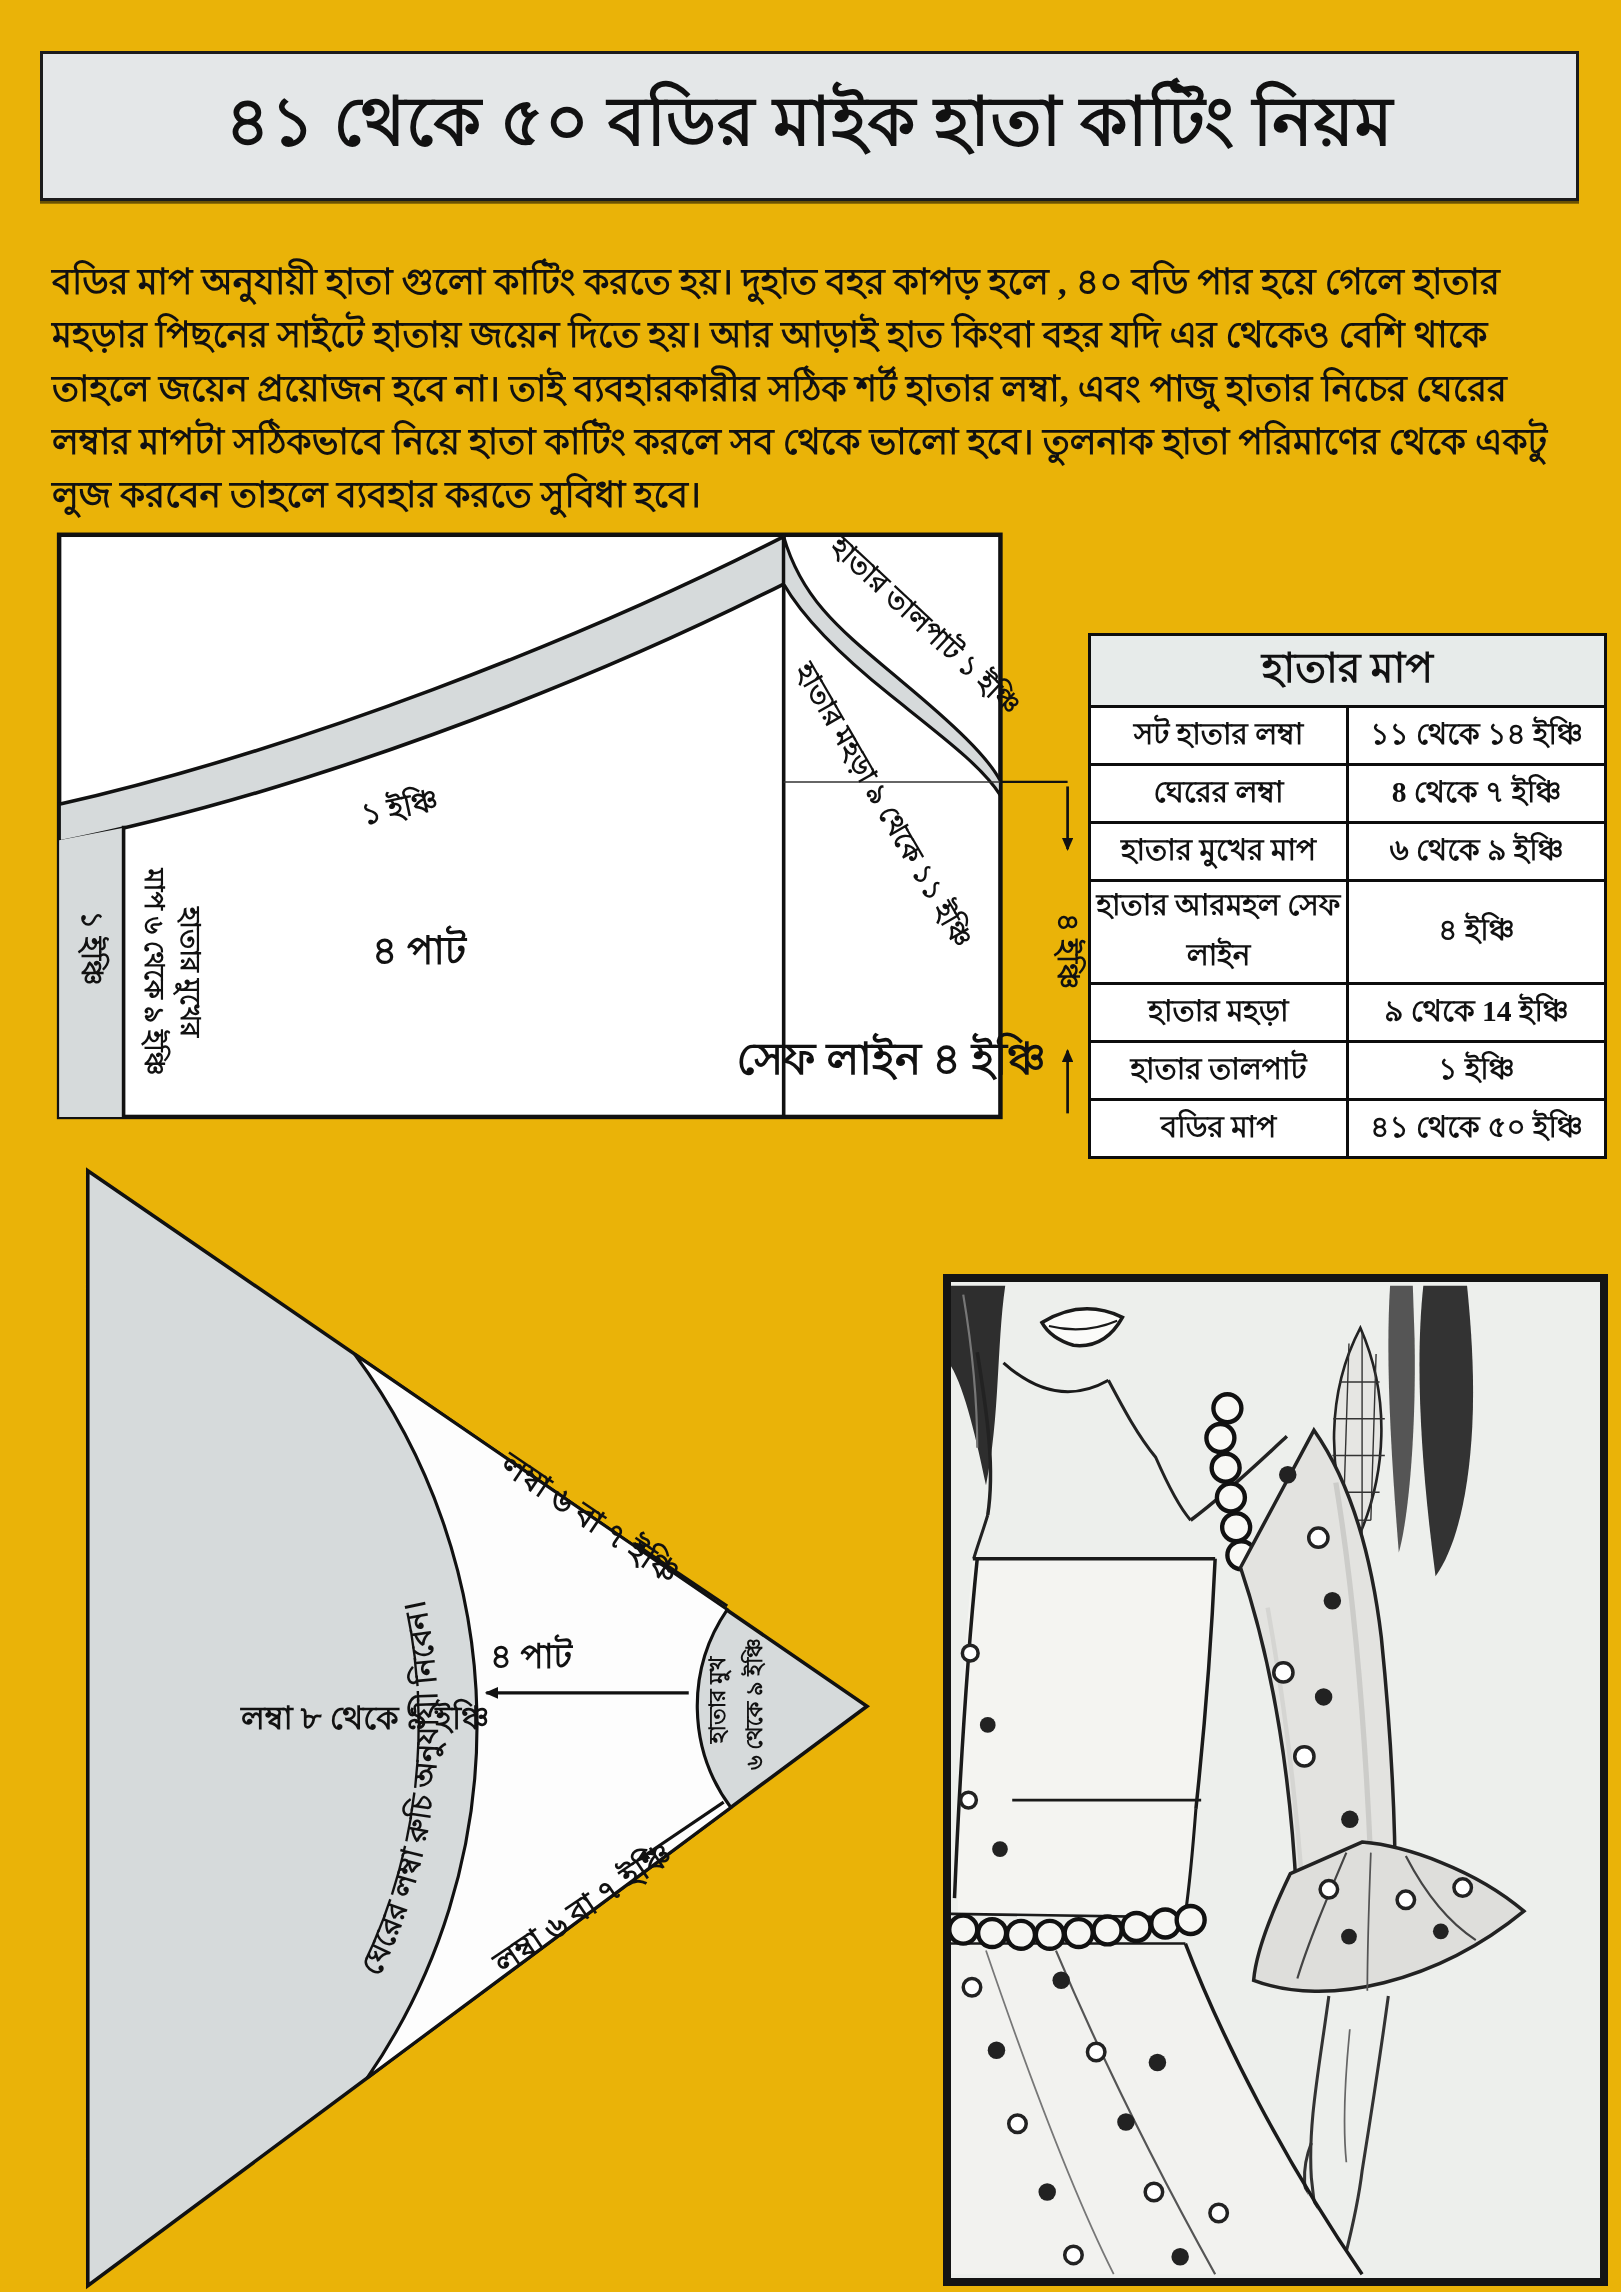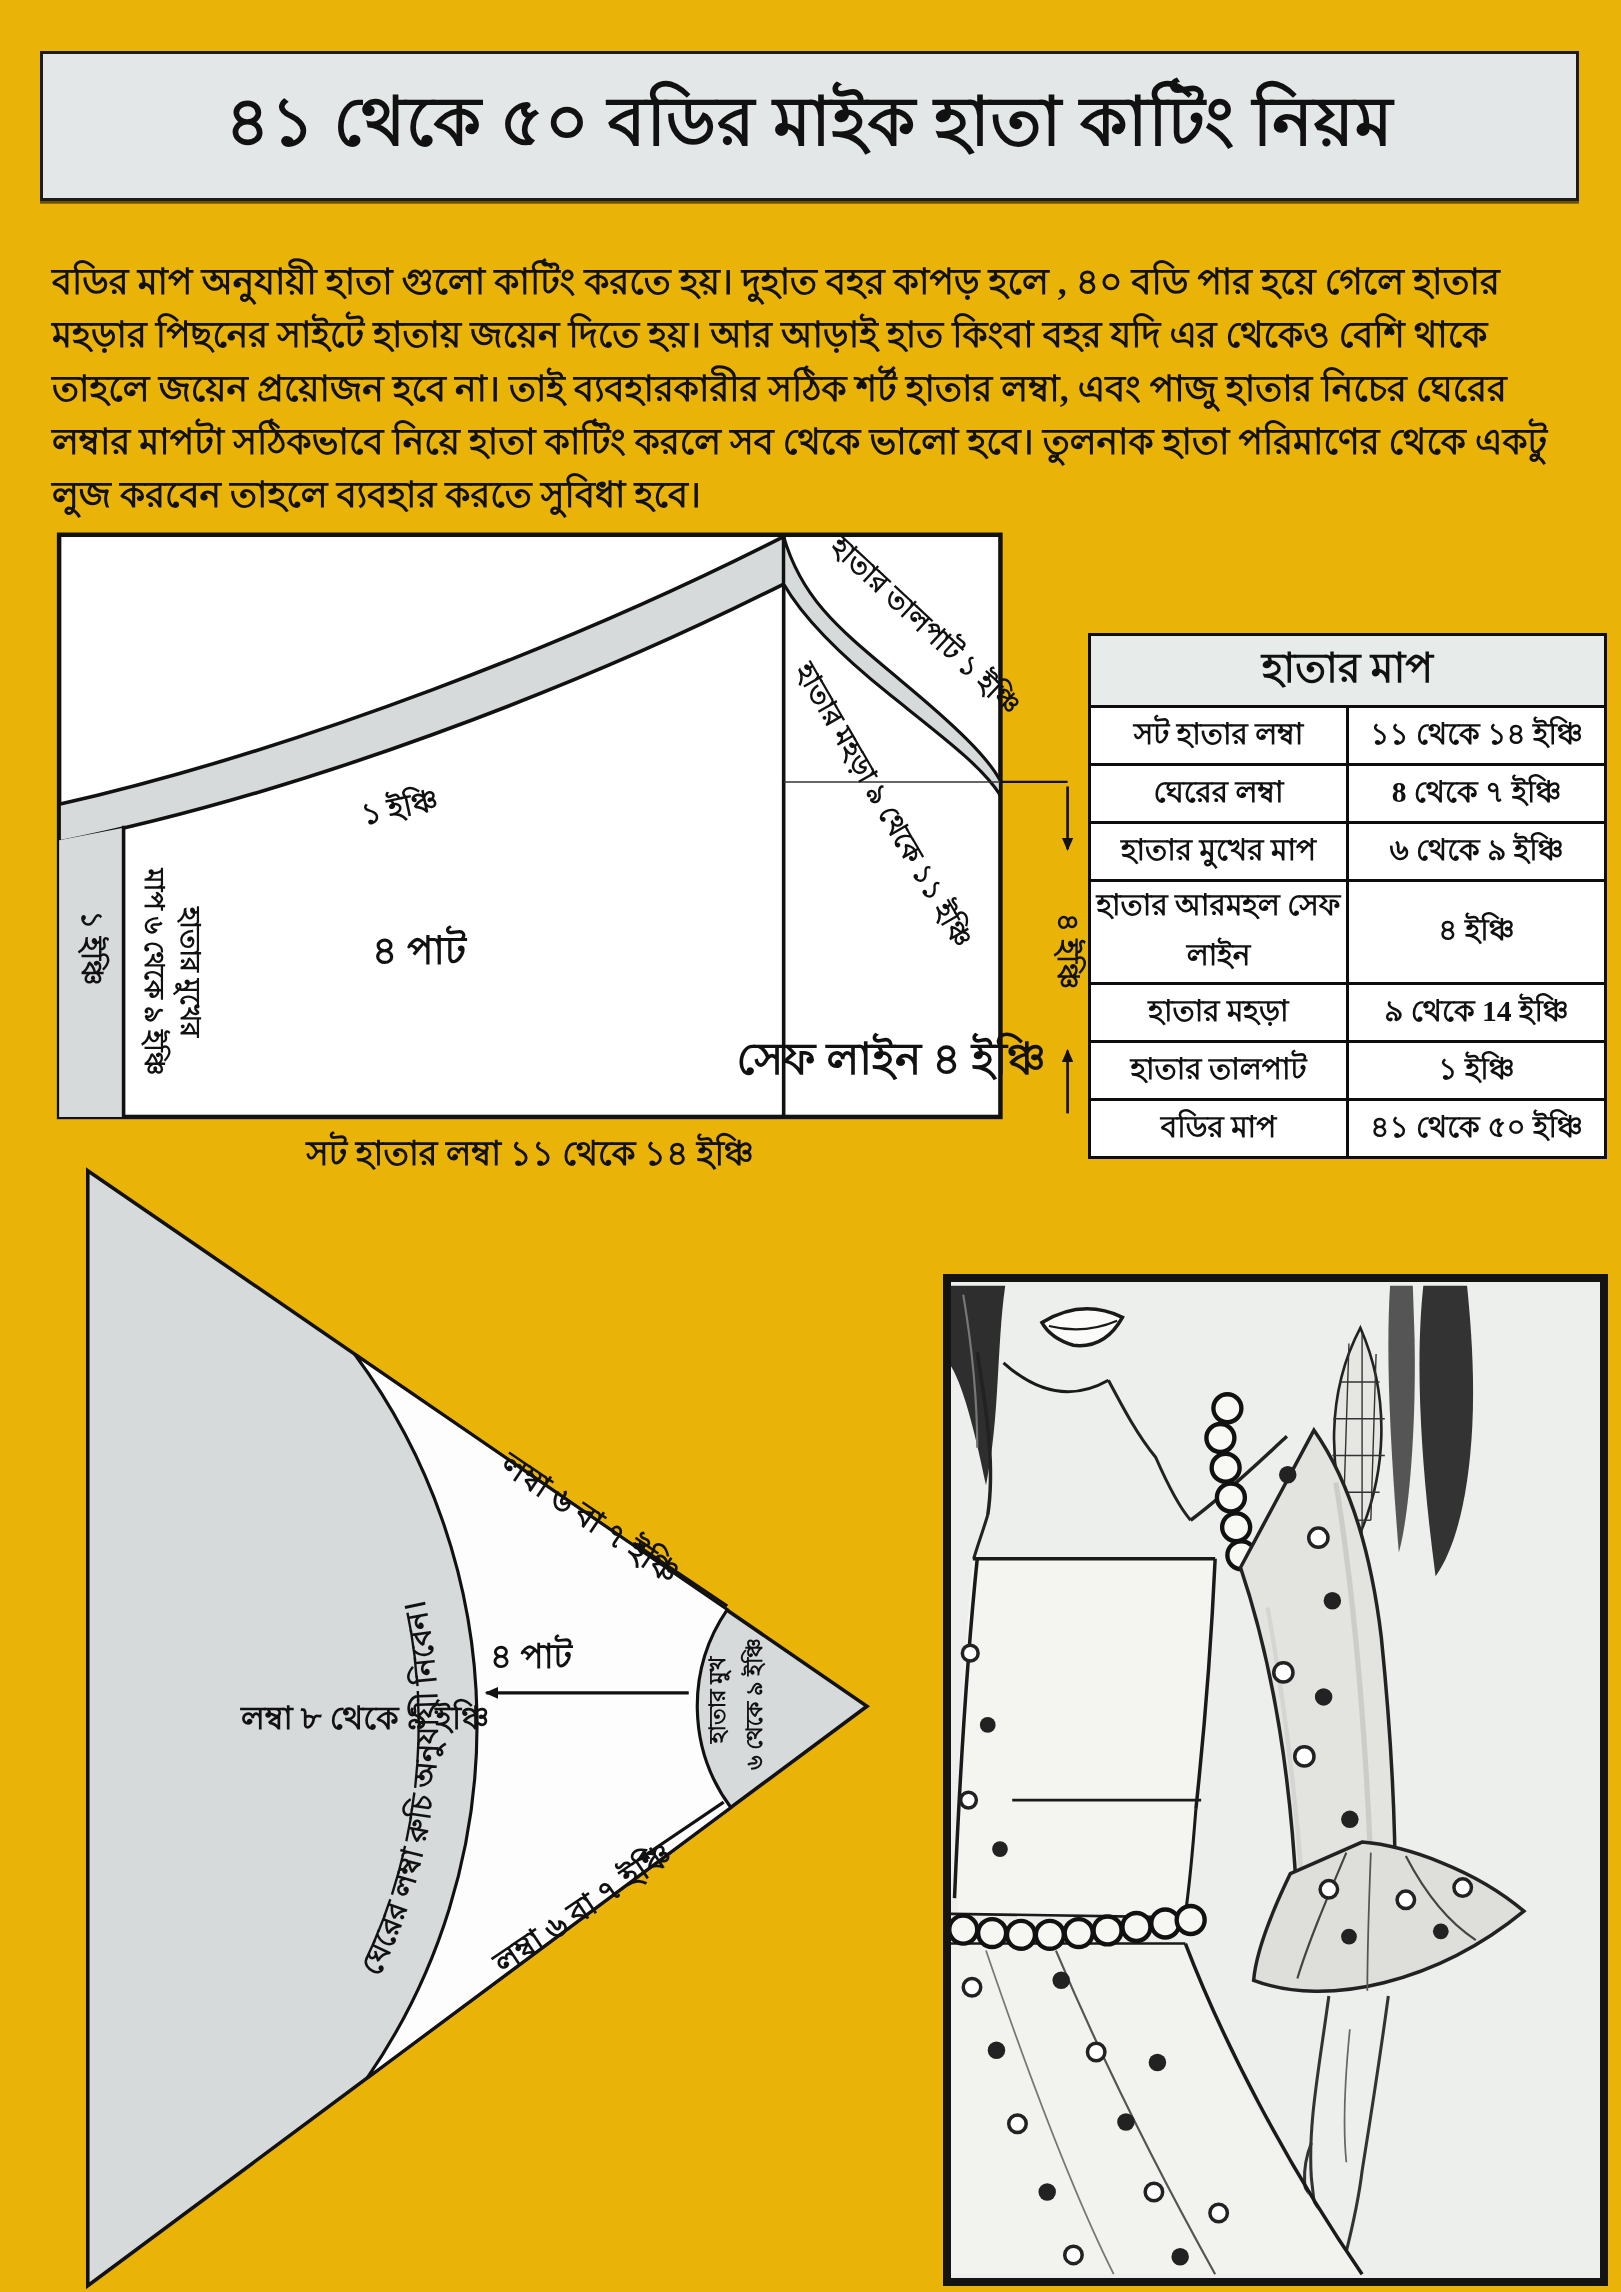--- a/index.html
+++ b/index.html
@@ -99,21 +99,20 @@
   <div class="lbl" style="left:90px;top:948px;font-size:29px;transform:translate(-50%,-50%) rotate(90deg);">১ ইঞ্চি</div>
   <div class="lbl multi" style="left:172px;top:972px;font-size:27px;transform:translate(-50%,-50%) rotate(90deg);">
     <div>হাতার মুখের</div>
     <div>মাপ ৬ থেকে ৯ ইঞ্চি</div>
   </div>
   <div class="lbl" style="left:419px;top:952px;font-size:39px;">৪ পাট</div>
   <div class="lbl" style="left:924px;top:627px;font-size:28px;transform:translate(-50%,-50%) rotate(43deg);">হাতার তালপাট ১ ইঞ্চি</div>
   <div class="lbl" style="left:882px;top:806px;font-size:28px;transform:translate(-50%,-50%) rotate(60deg);">হাতার মহড়া ৯ থেকে ১১ ইঞ্চি</div>
   <div class="lbl" style="left:891px;top:1062px;font-size:44px;">সেফ লাইন ৪ ইঞ্চি</div>
   <div class="lbl" style="left:1066px;top:951px;font-size:29.6px;transform:translate(-50%,-50%) rotate(90deg);">৪ ইঞ্চি</div>
-  <div class="lbl" style="left:530px;top:1155px;font-size:34px;">সট হাতার লম্বা ১১ থেকে ১৪ ইঞ্চি</div>
 
   <div class="lbl" style="left:589px;top:1520px;font-size:32px;transform:translate(-50%,-50%) rotate(34deg);">লম্বা ৬ বা ৭ ইঞ্চি</div>
   <div class="lbl" style="left:531px;top:1658px;font-size:34px;">৪ পাট</div>
   <div class="lbl" style="left:365px;top:1692px;font-size:32px;margin-top:28px;">লম্বা ৮ থেকে ৯ ইঞ্চি</div>
   <div class="lbl" style="left:584px;top:1910px;font-size:32px;transform:translate(-50%,-50%) rotate(-34deg);">লম্বা ৬ বা ৭ ইঞ্চি</div>
   <div class="lbl" style="left:718px;top:1700px;font-size:22.4px;transform:translate(-50%,-50%) rotate(-90deg);">হাতার মুখ</div>
   <div class="lbl" style="left:755px;top:1704px;font-size:22.4px;transform:translate(-50%,-50%) rotate(-90deg);">৬ থেকে ৯ ইঞ্চি</div>
 
   <table class="mtable">
     <thead>

